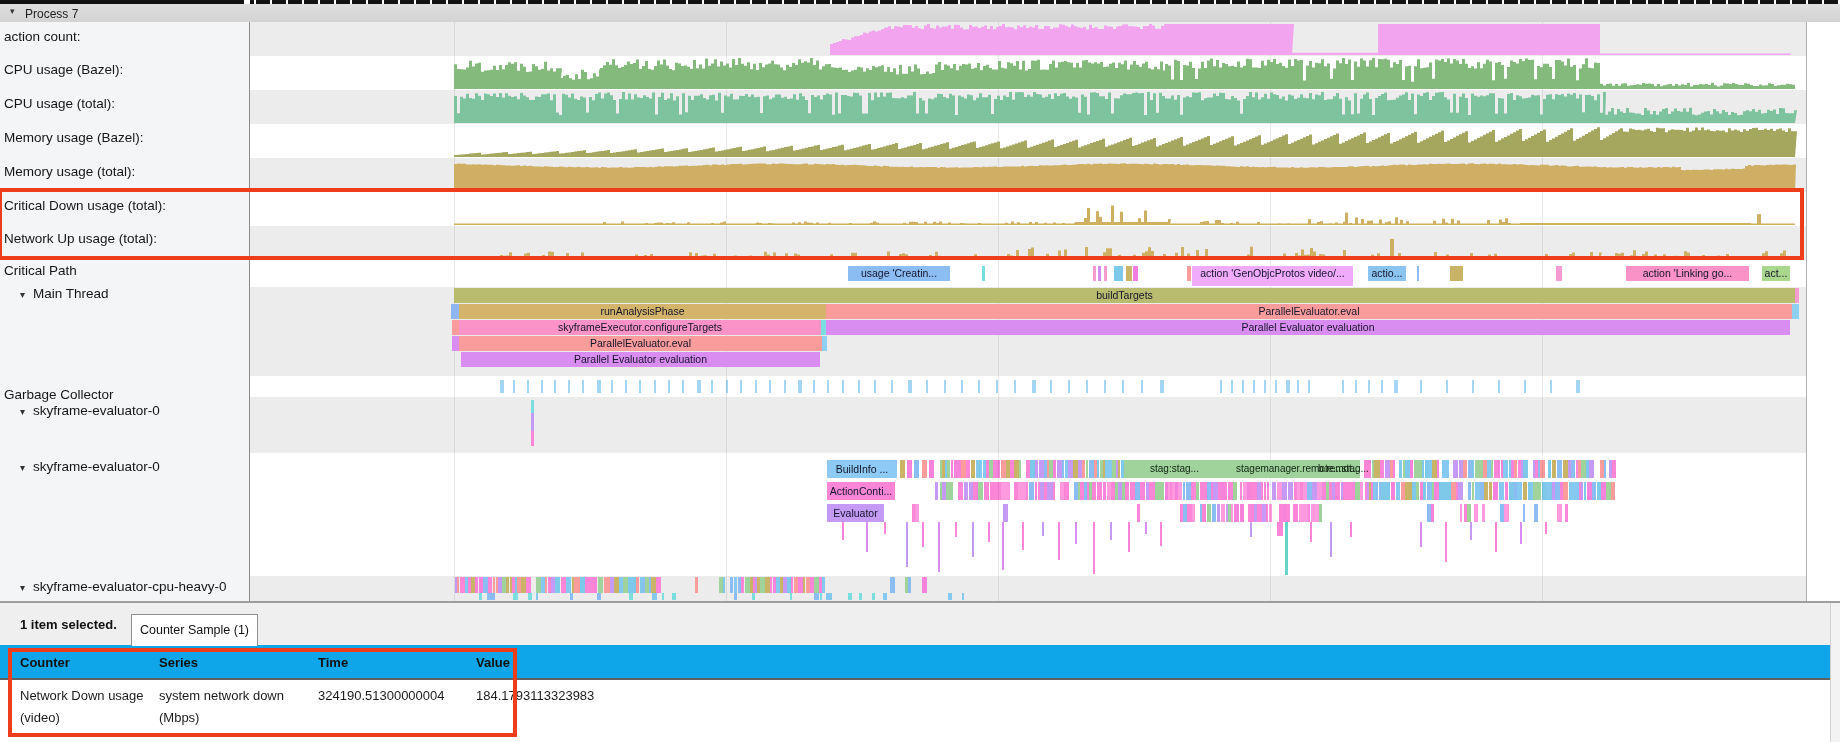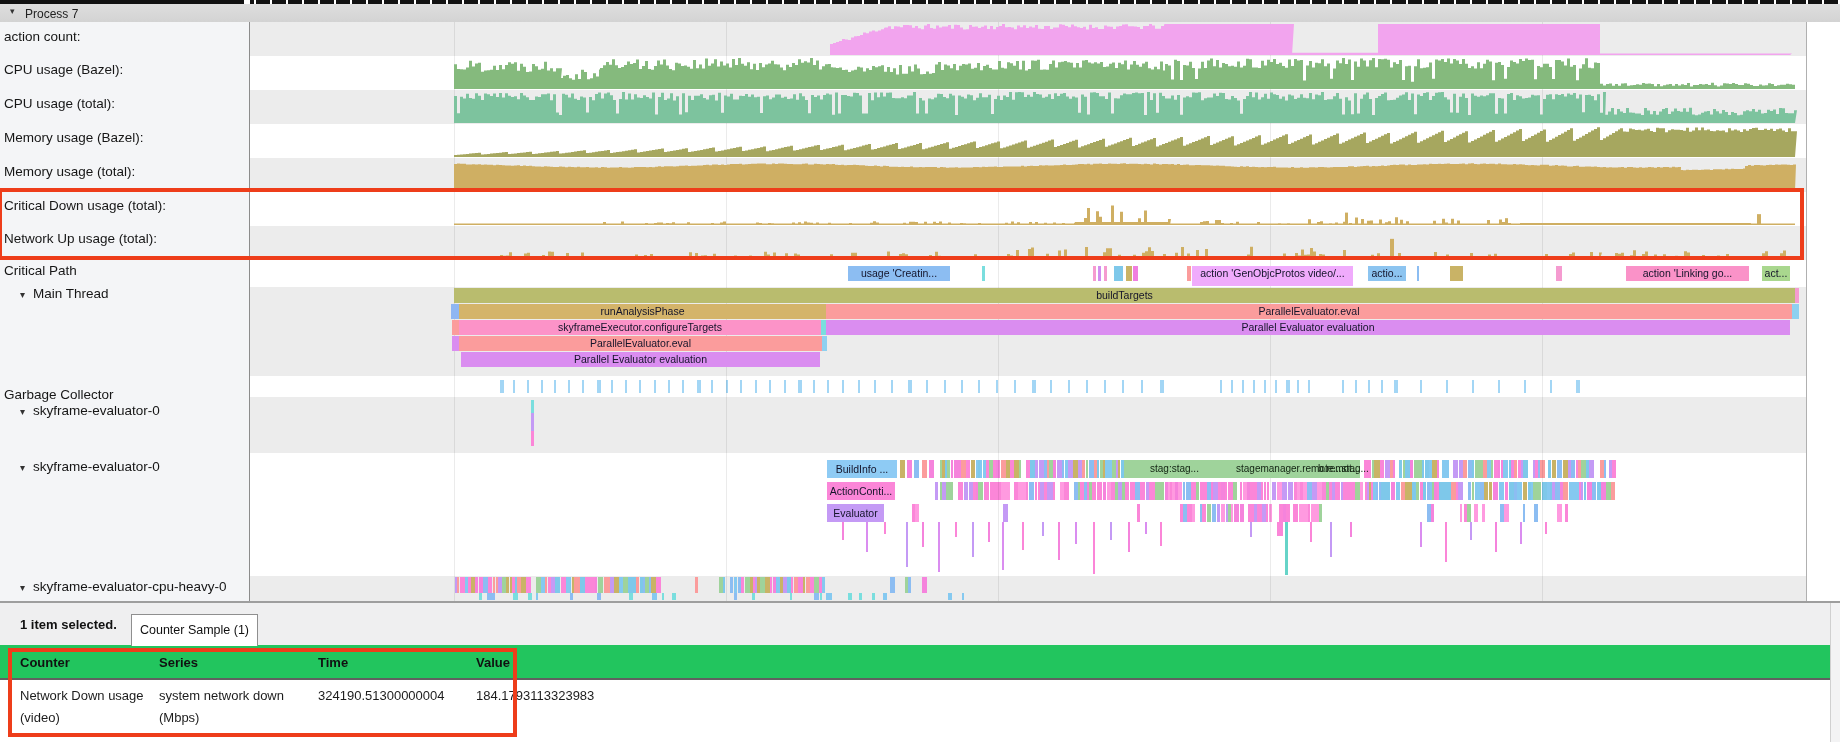--- a/index.html
+++ b/index.html
@@ -22,21 +22,21 @@
   #chart-svg{left:250px;top:22px;z-index:2;}
   .slice{position:absolute;z-index:2;overflow:hidden;text-align:center;
          font-size:10.5px;color:#14142a;white-space:nowrap;}
   .green-label{position:absolute;z-index:3;font-size:10px;color:#132413;white-space:nowrap;}
   .anno{position:absolute;border:4px solid;z-index:10;pointer-events:none;box-sizing:border-box;}
   #panel{left:0;top:601px;width:1840px;height:141px;background:#efeff0;border-top:2px solid #9e9e9e;z-index:5;}
   #panel .status{position:absolute;left:20px;top:14px;font-size:13px;font-weight:bold;color:#111;}
   #panel .tab{position:absolute;left:131px;top:11px;width:125px;height:31px;background:#fff;
         border:1px solid #8f8f8f;border-bottom:none;font-size:12.5px;color:#111;
         text-align:center;line-height:30px;z-index:2;}
-  #panel .thead{position:absolute;left:0;top:42px;width:1830px;height:33px;background:#22c55e;
+  #panel .thead{position:absolute;left:0;top:42px;width:1830px;height:33px;background:#0ea5e9;
         border-bottom:2px solid #606060;}
   #panel .th{position:absolute;top:10px;font-size:13px;font-weight:bold;color:#111;}
   #panel .tbody{position:absolute;left:0;top:77px;width:1830px;height:64px;background:#fff;}
   #panel .td{position:absolute;font-size:13px;color:#1c1c1c;line-height:22px;}
   #panel .rstrip{position:absolute;left:1830px;top:0;width:10px;height:141px;background:#f3f3f4;border-left:1px solid #d0d0d0;}
 </style>
 </head>
 <body>
 
 <div id="app">

